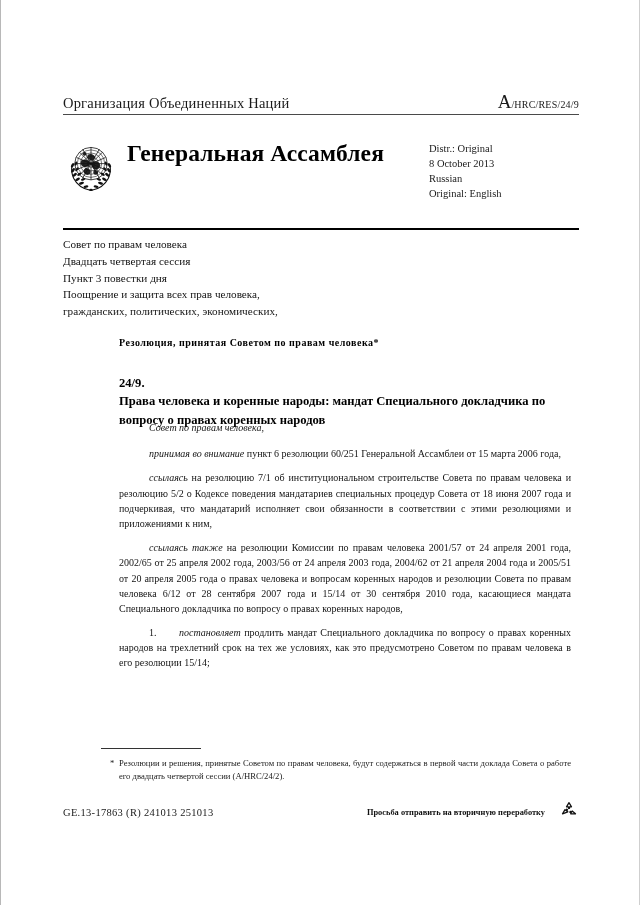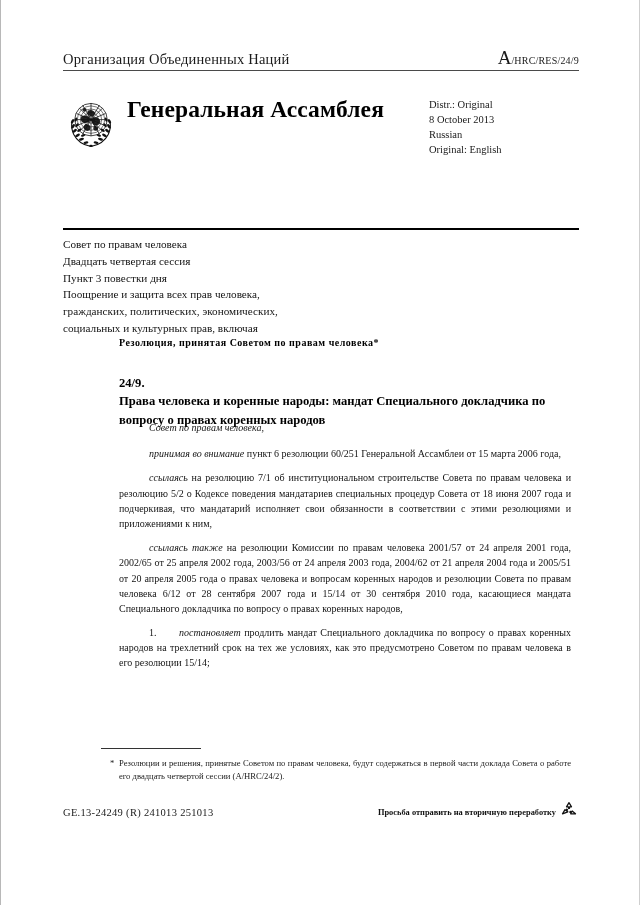--- a/index.html
+++ b/index.html
@@ -33,20 +33,21 @@
     position: absolute;
     left: 62px;
     top: 48px;
     width: 516px;
   }
   .org-row {
     display: flex;
     align-items: baseline;
     justify-content: space-between;
     padding-bottom: 2px;
+    margin-top: 44px;
   }
   .org-name {
     font-size: 14.5px;
     letter-spacing: 0.2px;
     color: #1a1a1a;
     white-space: nowrap;
   }
   .symbol {
     white-space: nowrap;
     color: #1a1a1a;
@@ -211,21 +212,21 @@
   }
   #doc-code {
     font-size: 10.5px;
     letter-spacing: 0.3px;
     color: #1a1a1a;
     white-space: nowrap;
   }
   #recycle {
     display: flex;
     align-items: center;
-    gap: 3px;
+    gap: 14px;
     white-space: nowrap;
   }
   #recycle-text {
     font-size: 8.4px;
     font-weight: bold;
     color: #111;
   }
   #recycle-icon { display: block; }
 </style>
 </head>
@@ -320,21 +321,20 @@
   </div>
 
   <div id="rule-thick"></div>
 
   <div id="session">
     <div class="b">Совет по правам человека</div>
     <div class="b">Двадцать четвертая сессия</div>
     <div>Пункт 3 повестки дня</div>
     <div class="b">Поощрение и защита всех прав человека,</div>
     <div class="b">гражданских, политических, экономических,</div>
-    <div class="b">социальных и культурных прав, включая</div>
   </div>
 
   <div id="res-line">Резолюция, принятая Советом по правам человека*</div>
 
   <div id="res-title">
     <span id="res-num">24/9.</span>
     <span>Права человека и коренные народы: мандат Специального докладчика по вопросу о правах коренных народов</span>
   </div>
 
   <div id="body-text">
@@ -351,21 +351,21 @@
 
   </div>
 
   <div id="fn-rule"></div>
   <div id="footnote">
     <span class="star">*</span>
     <span class="fn-body">Резолюции и решения, принятые Советом по правам человека, будут содержаться в первой части доклада Совета о работе его двадцать четвертой сессии (A/HRC/24/2).</span>
   </div>
 
   <div id="footer">
-    <span id="doc-code">GE.13-24249  (R)  241013  251013</span>
+    <span id="doc-code">GE.13-17863  (R)  241013  251013</span>
     <span id="recycle">
       <span id="recycle-text">Просьба отправить на вторичную переработку</span>
       <span id="recycle-icon">
         <svg width="20" height="20" viewBox="0 0 24 24" aria-hidden="true">
           <g fill="none" stroke="#111" stroke-width="1.5" stroke-linejoin="round">
             <path d="M12 3.2 L15 8.2 L12.6 8.2 L12.6 10 L11.4 10 L11.4 8.2 L9 8.2 Z"></path>
             <path d="M4.2 16.6 L7.2 11.6 L8.4 12.6 L9.3 11.0 L10.3 11.6 L9.4 13.2 L10.6 14.2 Z"></path>
             <path d="M19.8 16.6 L14.0 16.6 L14.6 15.4 L13.0 14.6 L13.6 13.6 L15.2 14.4 L15.8 13.2 Z"></path>
           </g>
         </svg>

